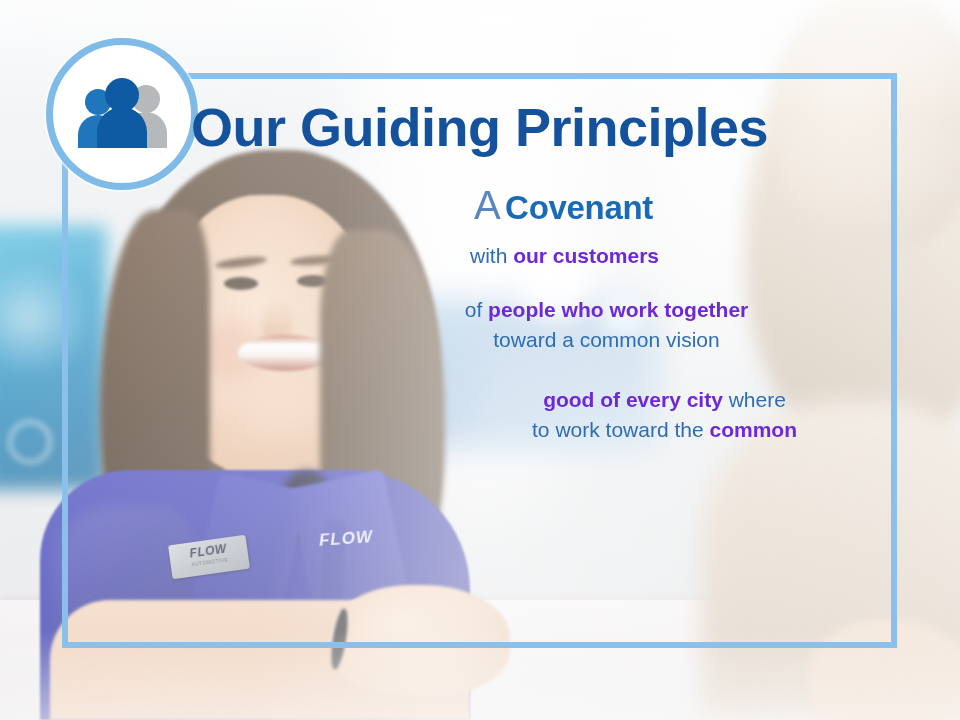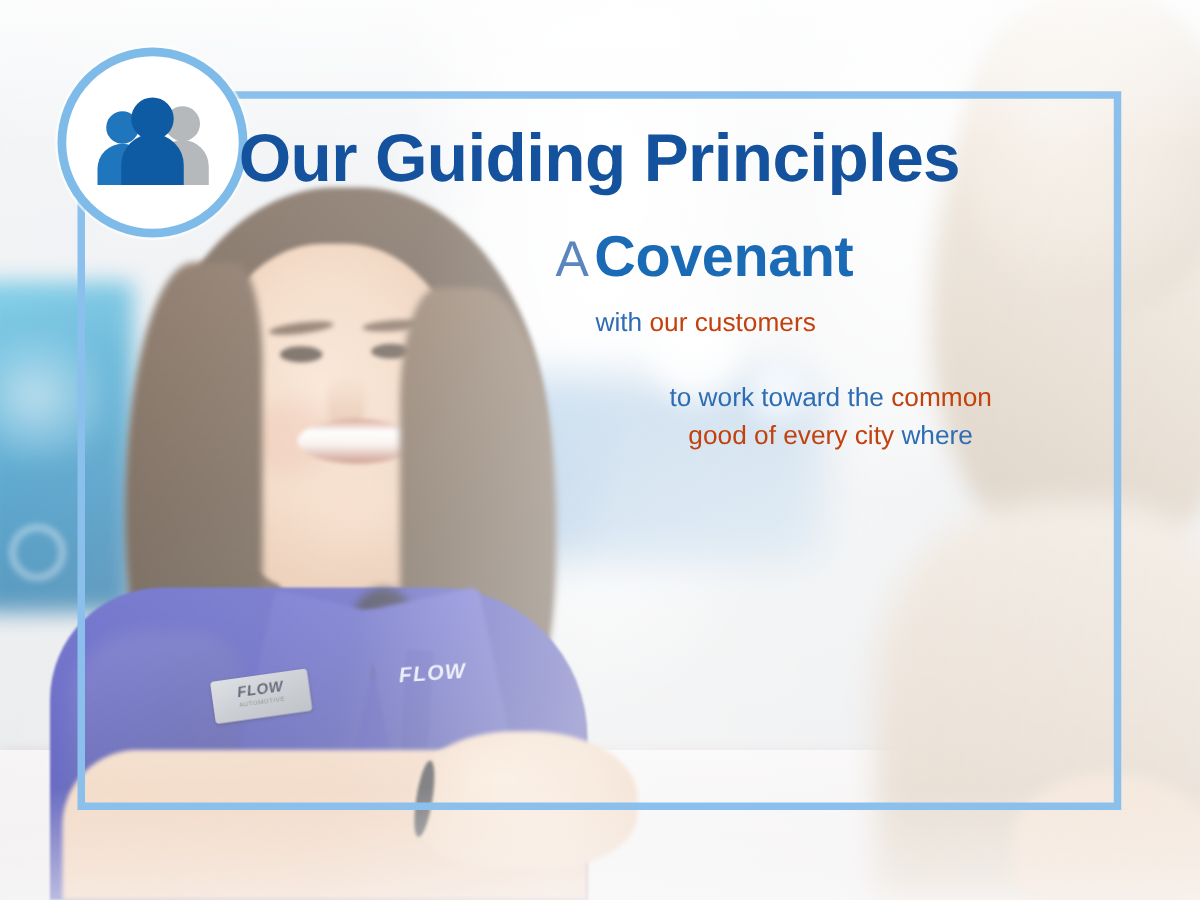--- a/index.html
+++ b/index.html
@@ -303,30 +303,30 @@
 
   .p-head {
     text-align:center;
     line-height:54px;
     white-space:nowrap;
   }
   .p-head .art {
     font-size:40px; font-weight:normal; color:#5a86bd;
   }
   .p-head .word {
-    font-size:46px; font-weight:bold; color:#1b6ab6; letter-spacing:-.3px;
+    font-size:33px; font-weight:bold; color:#1b6ab6; letter-spacing:-.3px;
   }
   .p-sub {
     text-align:center;
     font-size:21px;
     color:#2e6db4;
     line-height:30px;
     font-weight:normal;
   }
-  .p-sub b { font-weight:normal; color:#c2410c; }
+  .p-sub b { font-weight:bold; color:#6d28d9; }
 
   
   #blk-covenant   .p-head { padding-left:10px; }
   #blk-covenant   .p-sub  { padding-left:12px; }
   #blk-community  .p-head { padding-left:92px; }
   #blk-community  .p-sub  { padding-left:96px; }
   #blk-commitment .p-head { padding-left:196px; }
   #blk-commitment .p-sub  { padding-left:212px; }
 
   #blk-covenant   { margin-top:0px; }
@@ -415,21 +415,23 @@
 
     <div class="principle" id="blk-covenant">
       <div class="p-head">
         <span class="art">A</span>
         <span class="word">Covenant</span>
       </div>
       <div class="p-sub"><span>with </span><b>our customers</b></div>
     </div>
 
     <div class="principle" id="blk-community">
+      <div class="p-sub"><span>of </span><b>people who work together</b></div>
+      <div class="p-sub"><span>toward a common vision</span></div>
     </div>
 
     <div class="principle" id="blk-commitment">
+      <div class="p-sub"><b>good of every city</b><span> where</span></div>
       <div class="p-sub"><span>to work toward the </span><b>common</b></div>
-      <div class="p-sub"><b>good of every city</b><span> where</span></div>
     </div>
 
   </div>
 </div>
 
 </body></html>

